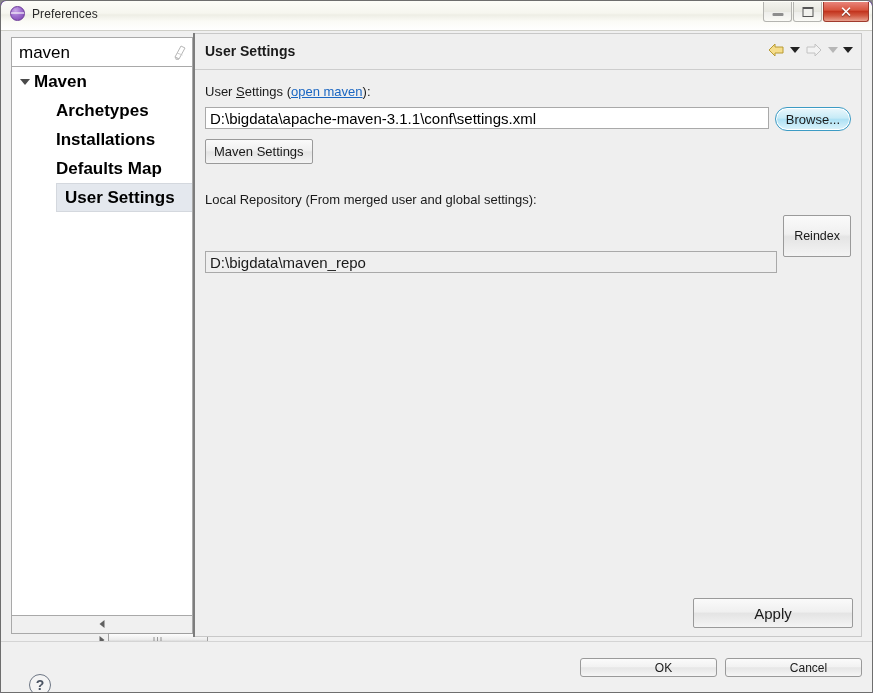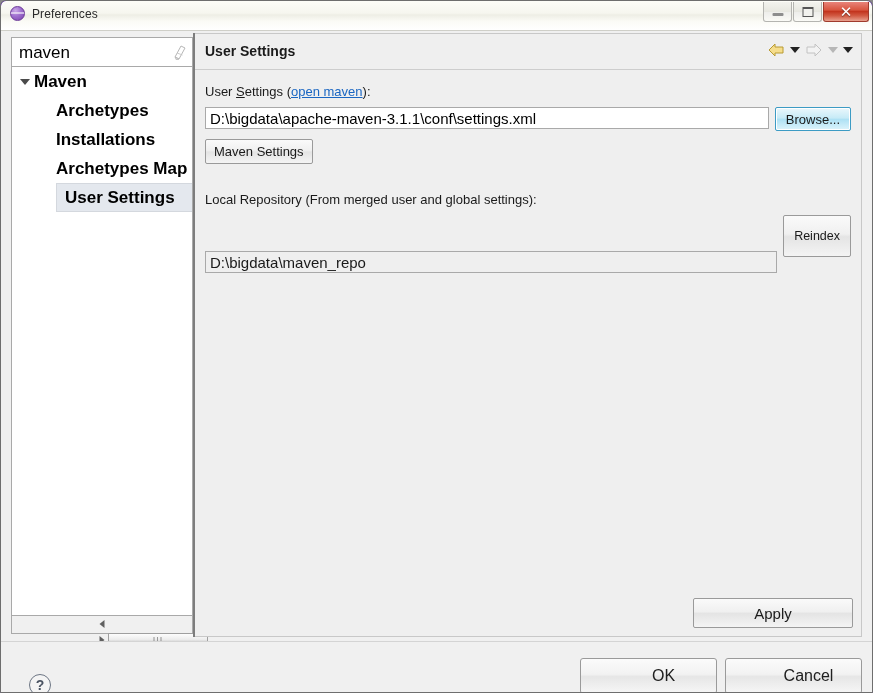--- a/index.html
+++ b/index.html
@@ -374,21 +374,21 @@
     padding: 0 10px;
     cursor: default;
     white-space: nowrap;
     box-sizing: border-box;
   }
   .btn.focus {
     background: linear-gradient(to bottom, #eaf7fc 0%, #c7ebf7 45%, #aee1f4 52%, #ddf4fc 100%);
     border: 1px solid #3c9bc4;
     box-shadow: inset 0 0 0 1px #ffffff;
   }
-  #browse-btn { height: 24px; font-size: 13px; }
+  #browse-btn { height: 24px; font-size: 13px; border-radius: 12px; }
   #reindex-btn { height: 42px; }
   #update-settings-btn {
     height: 25px;
     margin-top: 8px;
     font-size: 13px;
     padding: 0 8px;
   }
   .section-gap { height: 28px; }
 
   
@@ -433,23 +433,23 @@
     cursor: default;
   }
   #footer-actions {
     position: absolute;
     right: 12px;
     top: 16px;
     display: flex;
     gap: 8px;
   }
   #ok-btn, #cancel-btn {
-    height: 36px;
+    height: 19px;
     width: 137px;
-    font-size: 16px;
+    font-size: 12px;
     color: #202020;
     background: linear-gradient(to bottom, #fbfbfb 0%, #f2f2f2 45%, #e6e6e6 52%, #f6f6f6 100%);
     border: 1px solid #9a9a9a;
     border-radius: 3px;
     padding-left: 40px;
   }
 </style>
 </head>
 <body>
 
@@ -493,21 +493,21 @@
           <span class="twisty"></span>
           <span>Maven</span>
         </div>
         <div class="tree-row level1">
           <span>Archetypes</span>
         </div>
         <div class="tree-row level1">
           <span>Installations</span>
         </div>
         <div class="tree-row level1">
-          <span>Archetypes Map</span>
+          <span>Defaults Map</span>
         </div>
         <div class="tree-row level1 selected">
           <span>User Settings</span>
         </div>
       </div>
 
       <div id="tree-hscroll">
         <div class="sb-arrow left">
           <span class="tri"></span>
         </div>

